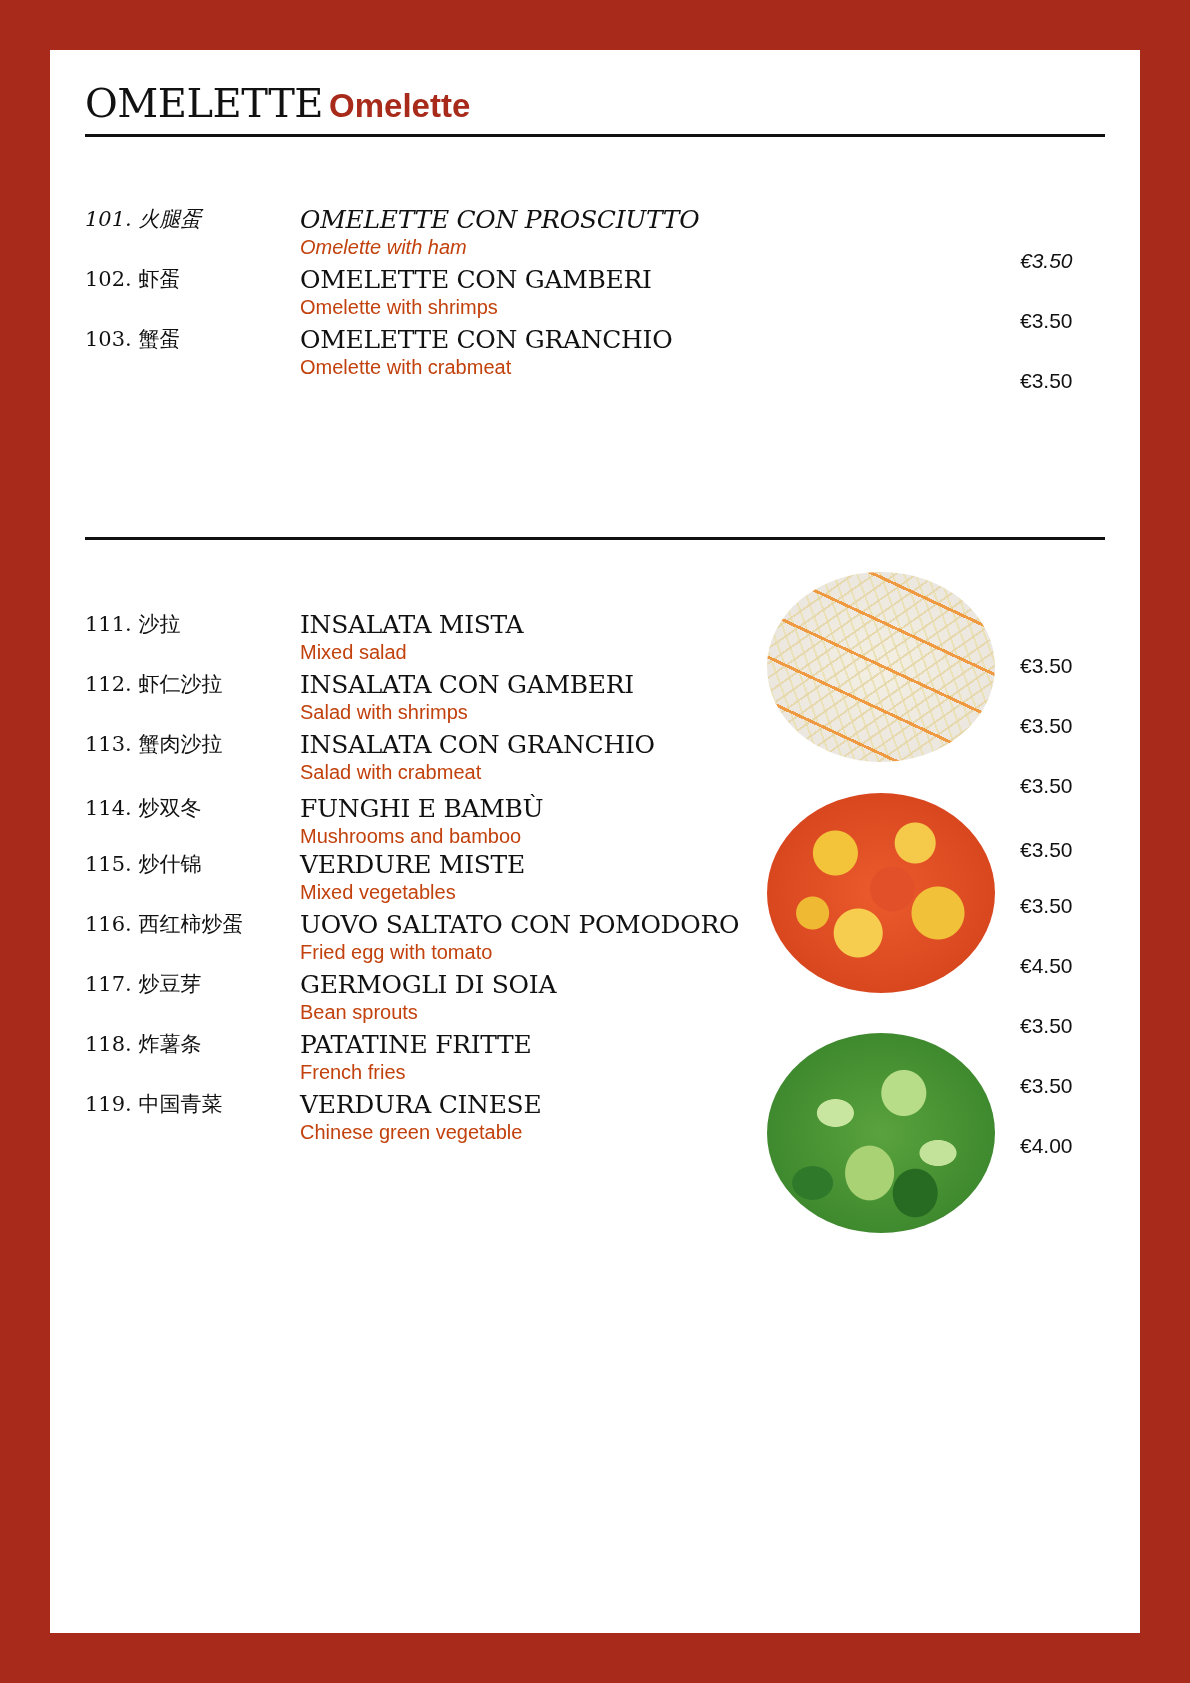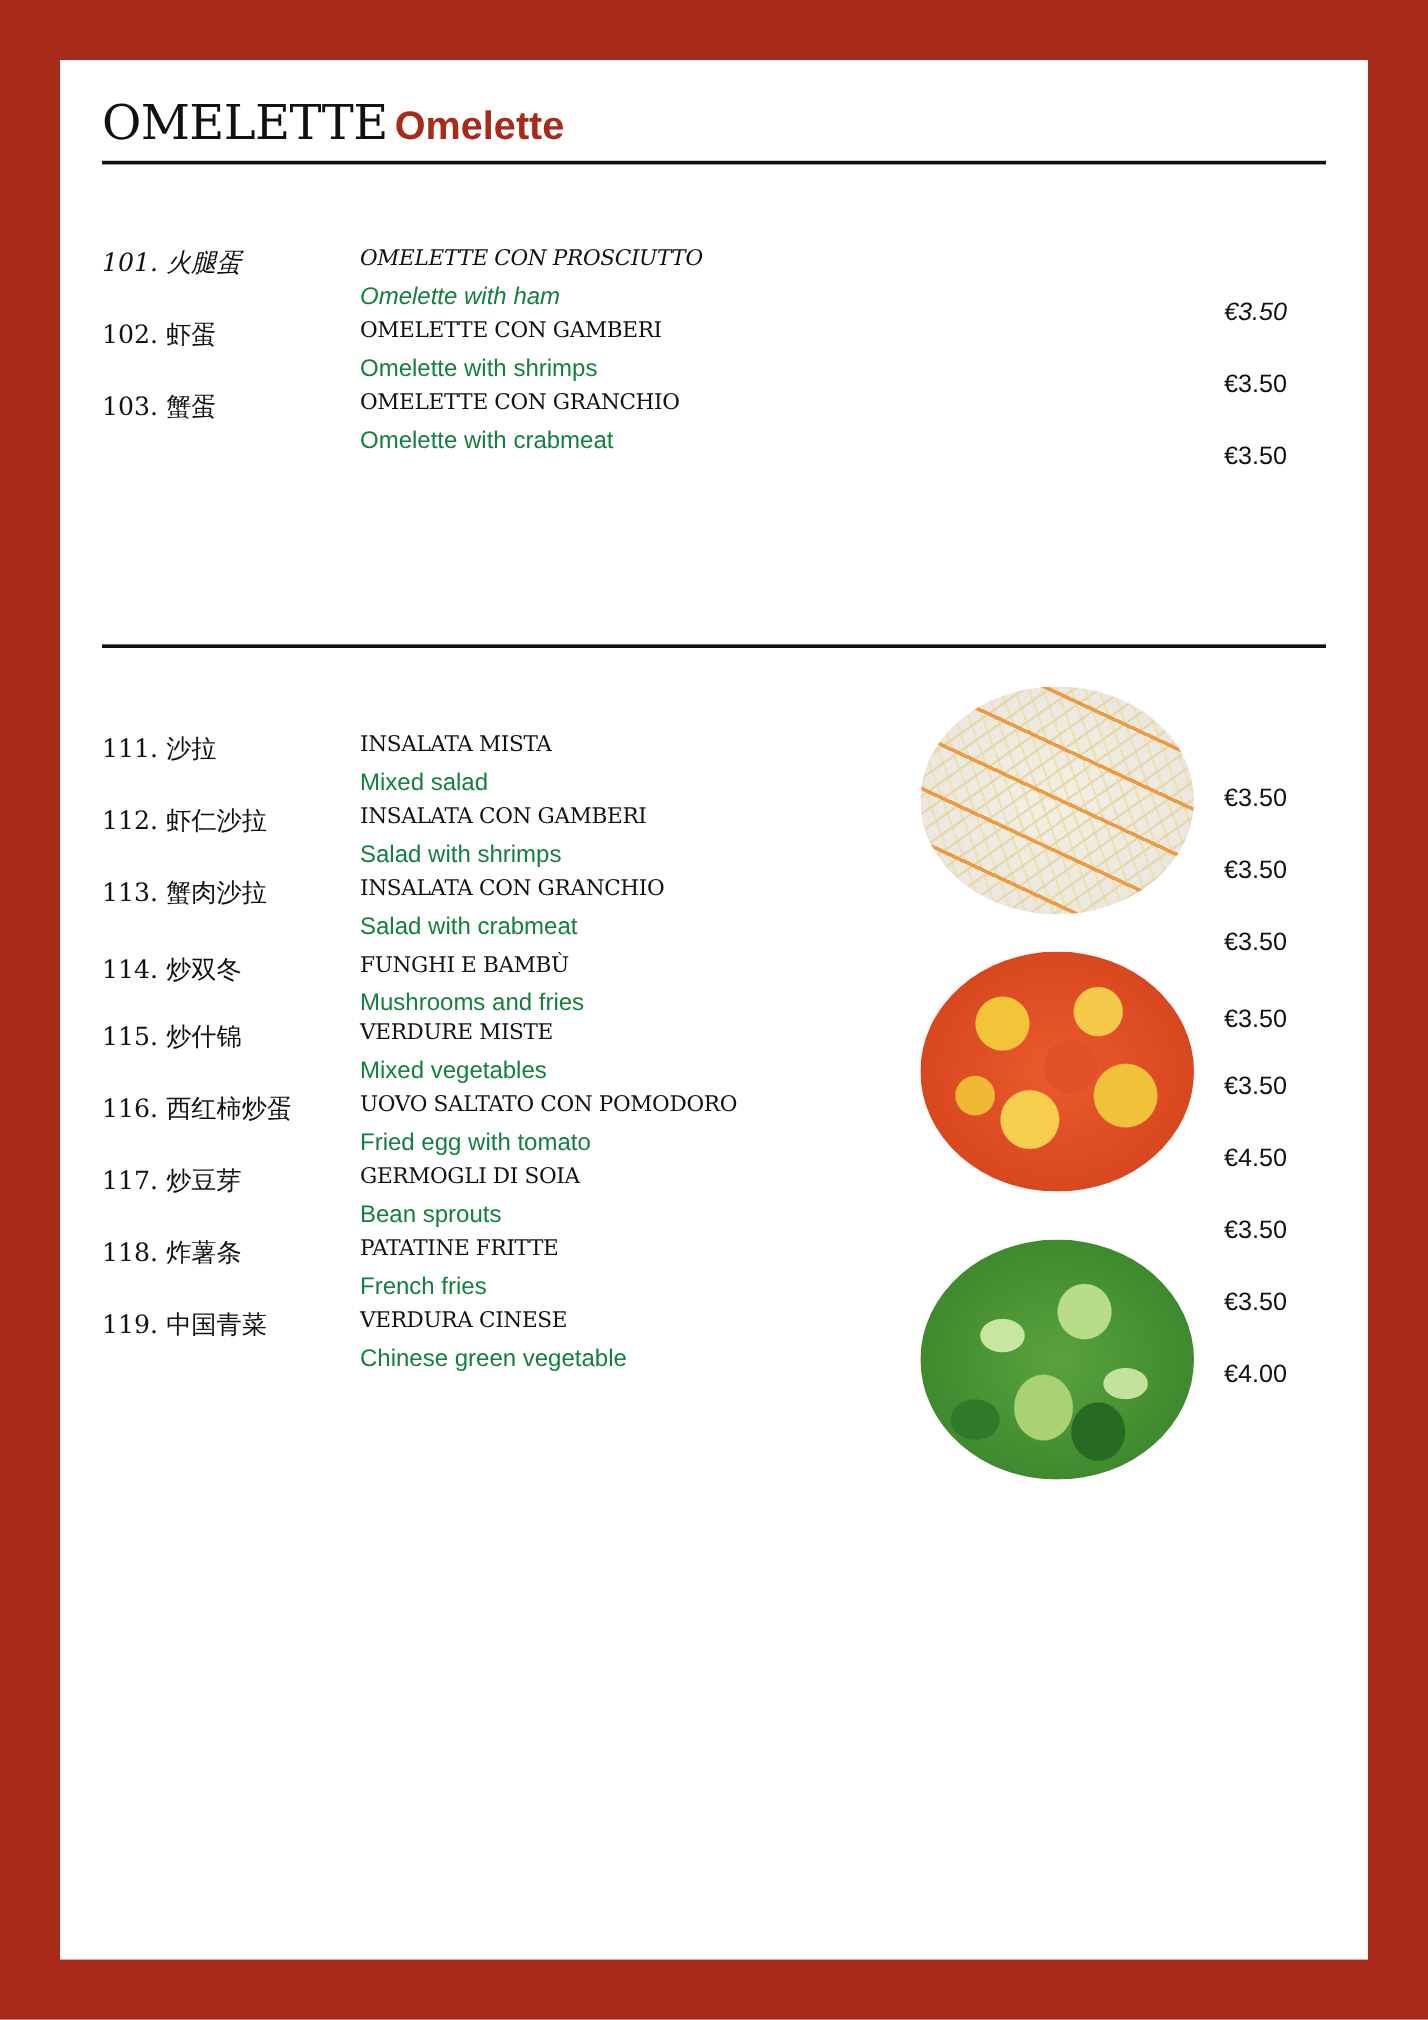--- a/index.html
+++ b/index.html
@@ -55,31 +55,31 @@
     color: #111;
     white-space: nowrap;
   }
   .num .zh {
     font-family: "DejaVu Sans", sans-serif;
   }
   .name-it {
     position: absolute;
     left: 250px; top: 0;
     font-family: "DejaVu Serif", serif;
-    font-size: 18px;
+    font-size: 25px;
     color: #111;
     letter-spacing: -0.3px;
     white-space: nowrap;
   }
   .name-en {
     position: absolute;
     left: 250px; top: 31px;
     font-family: "Liberation Sans", sans-serif;
     font-size: 20px;
-    color: #15803d;
+    color: #c2410c;
     white-space: nowrap;
   }
   .price {
     position: absolute;
     left: 970px; top: 0;
     font-family: "Liberation Sans", sans-serif;
     font-size: 21px;
     color: #111;
     white-space: nowrap;
     margin-top: 44px;
@@ -172,21 +172,21 @@
   </div>
   <div class="row" style="top:680px;">
     <span class="num"><span>113.</span> <span class="zh">蟹肉沙拉</span></span>
     <span class="name-it">INSALATA CON GRANCHIO</span>
     <span class="name-en">Salad with crabmeat</span>
     <span class="price">€3.50</span>
   </div>
   <div class="row" style="top:744px;">
     <span class="num"><span>114.</span> <span class="zh">炒双冬</span></span>
     <span class="name-it">FUNGHI E BAMBÙ</span>
-    <span class="name-en">Mushrooms and fries</span>
+    <span class="name-en">Mushrooms and bamboo</span>
     <span class="price">€3.50</span>
   </div>
   <div class="row" style="top:800px;">
     <span class="num"><span>115.</span> <span class="zh">炒什锦</span></span>
     <span class="name-it">VERDURE MISTE</span>
     <span class="name-en">Mixed vegetables</span>
     <span class="price">€3.50</span>
   </div>
   <div class="row" style="top:860px;">
     <span class="num"><span>116.</span> <span class="zh">西红柿炒蛋</span></span>

